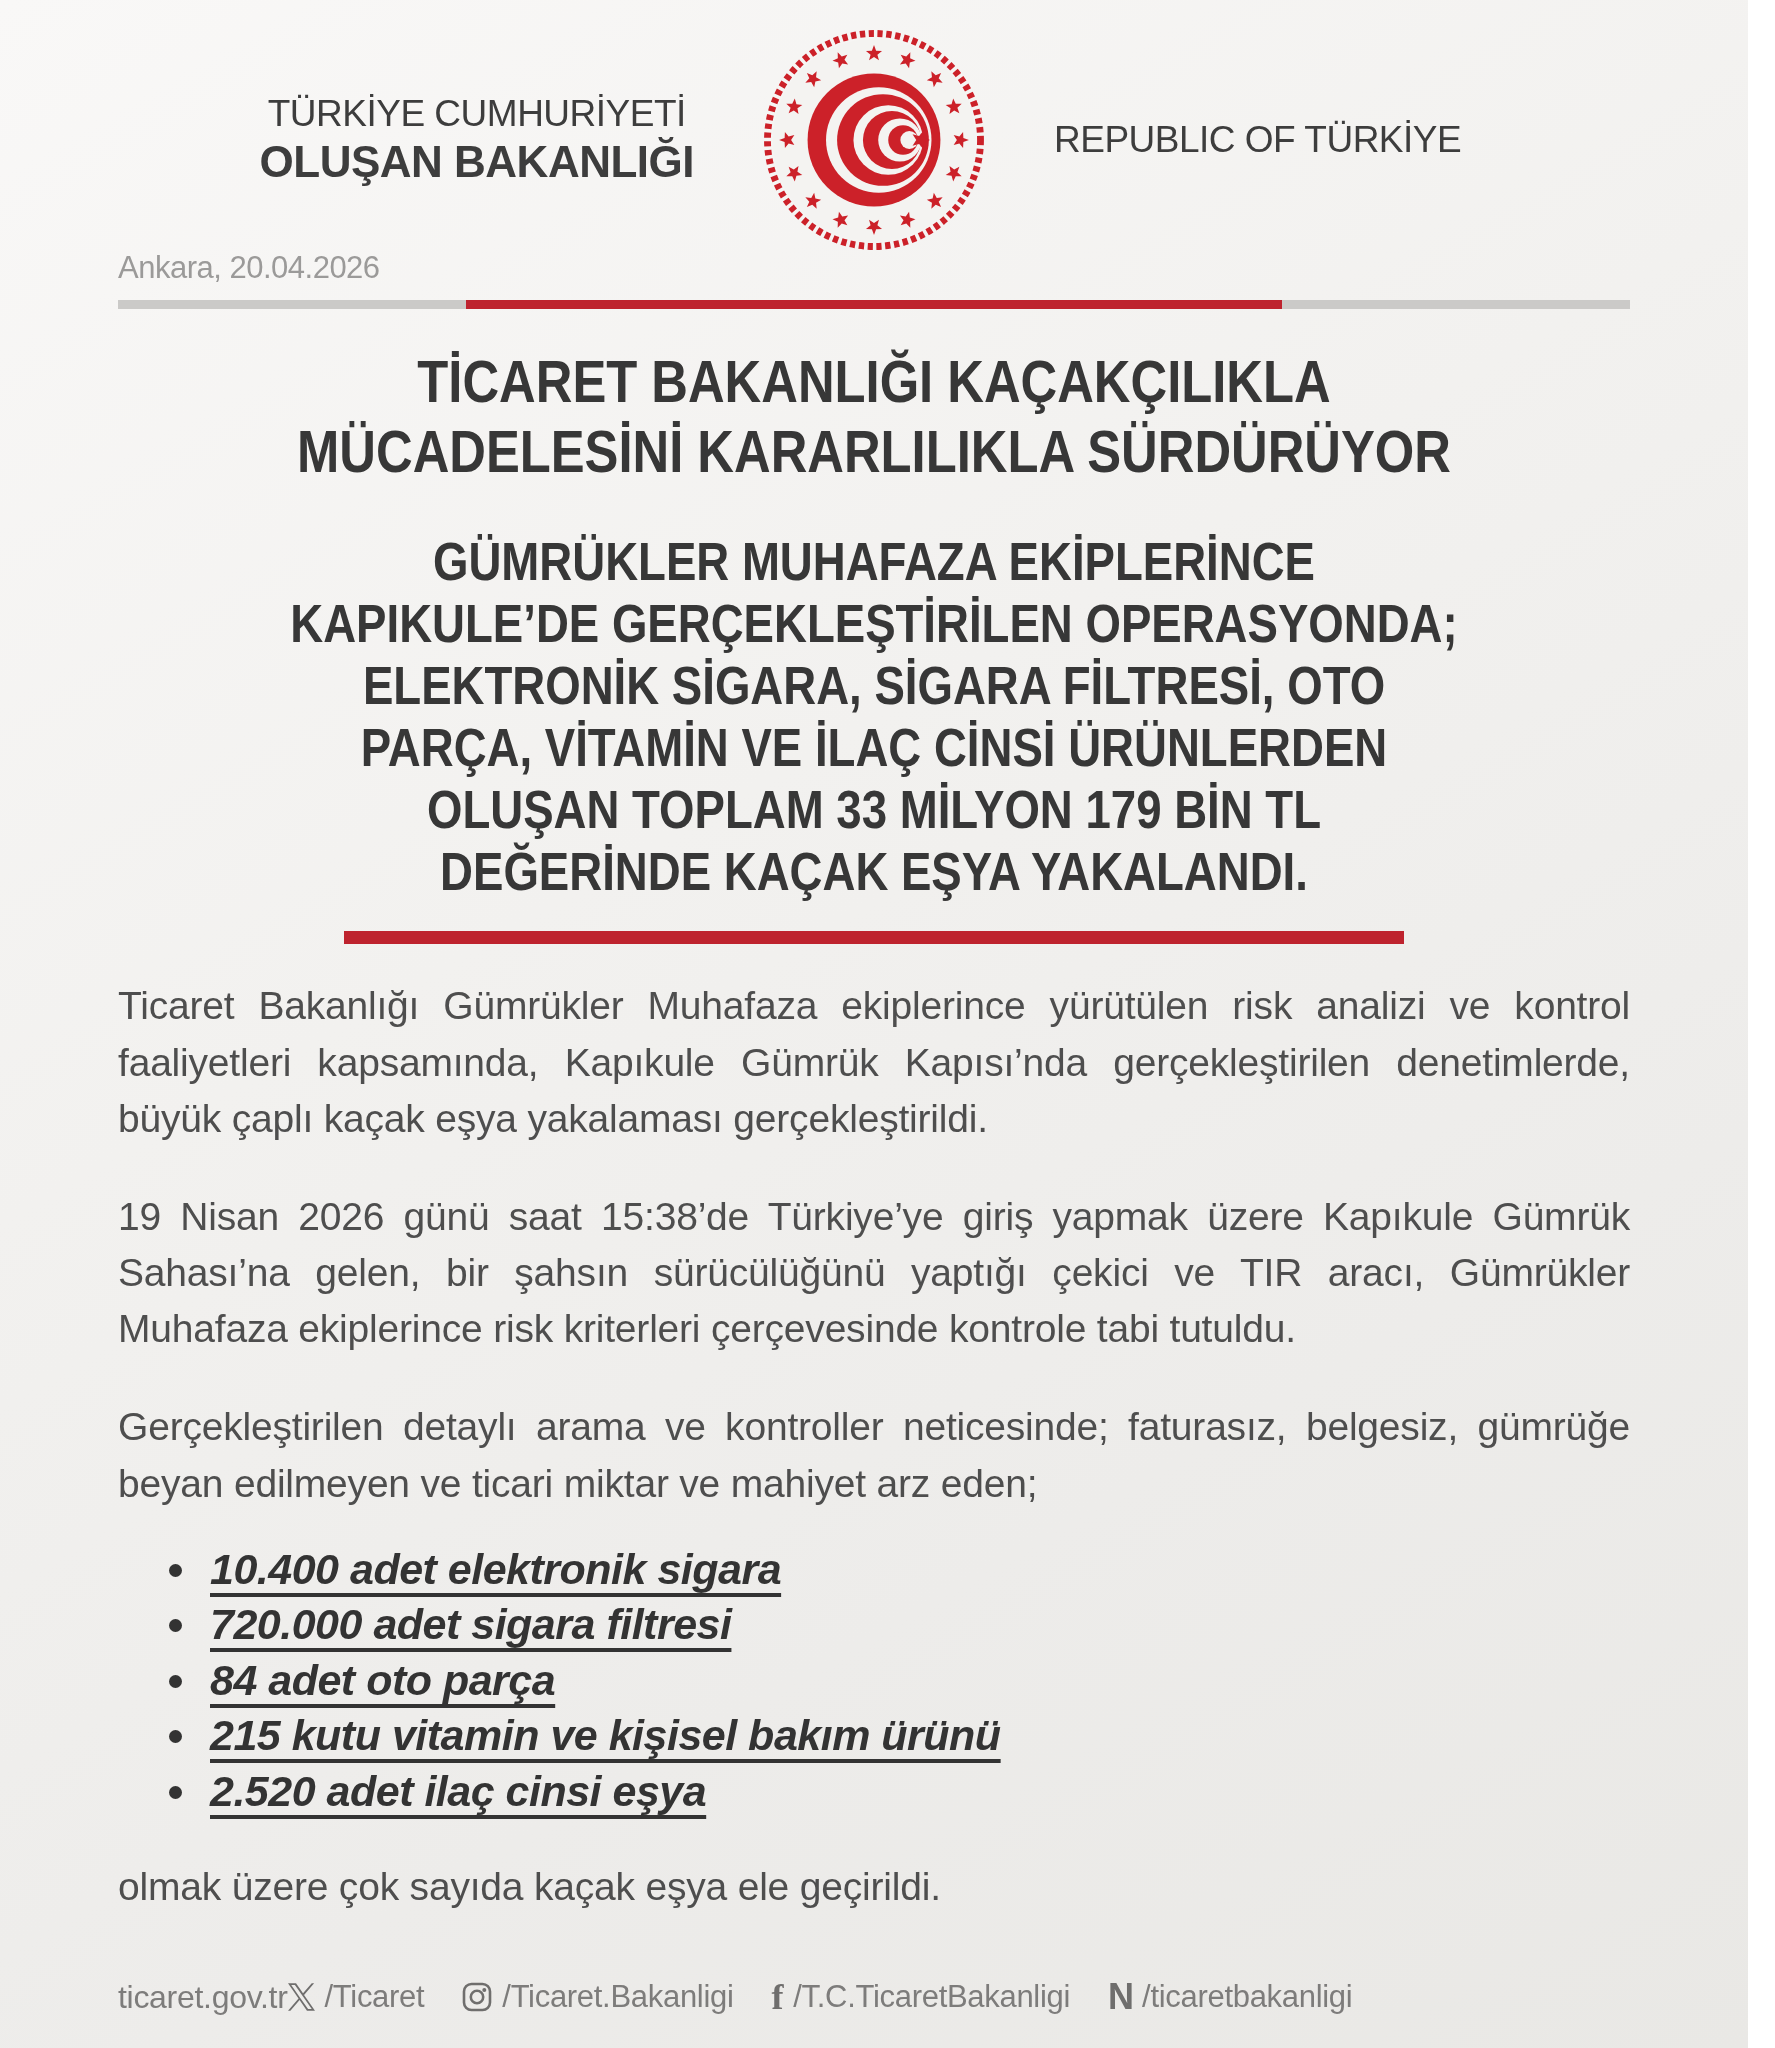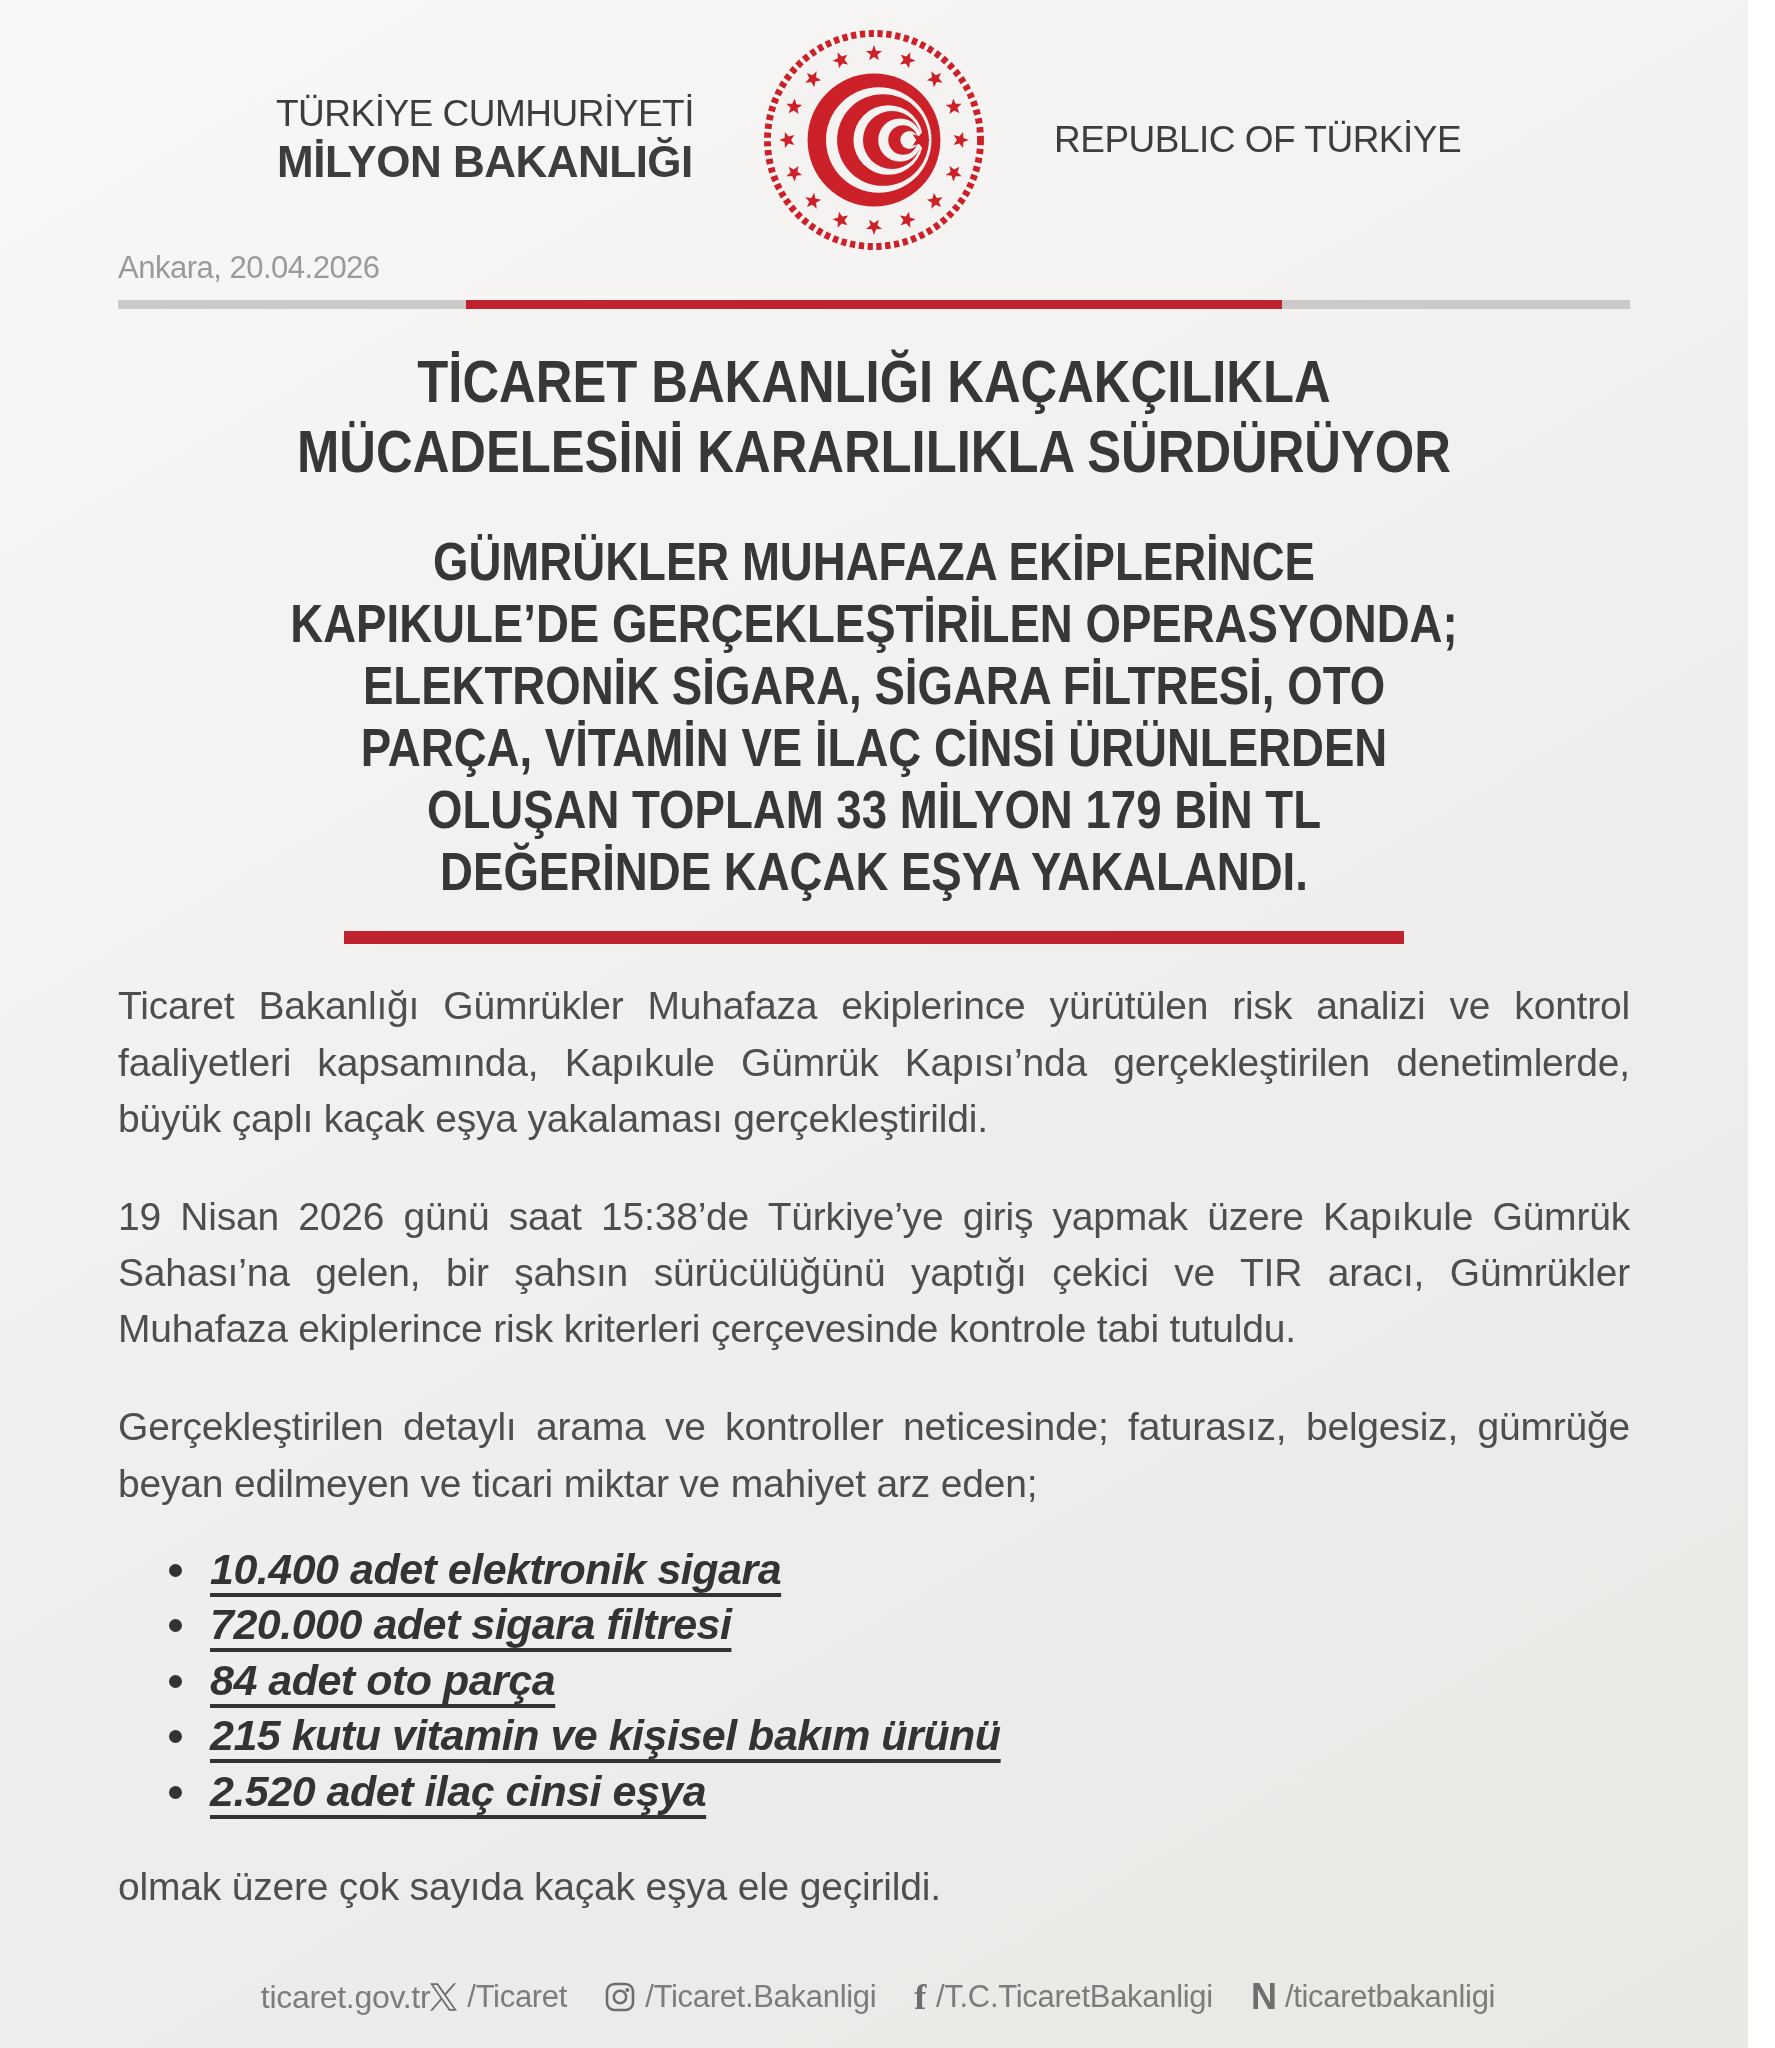--- a/index.html
+++ b/index.html
@@ -100,42 +100,42 @@
   .closing { margin-top: 40px; text-align: left; }
 
   
   .footer {
     position: absolute;
     left: 118px;
     right: 110px;
     bottom: 30px;
     display: flex;
     align-items: center;
-    justify-content: center;
+    justify-content: flex-start;
     color: #7d7c7b;
     font-size: 31px;
     letter-spacing: -0.3px;
   }
   .website { font-size: 32px; }
   .socials { display: flex; align-items: center; gap: 38px; }
   .social-item { display: inline-flex; align-items: center; gap: 10px; white-space: nowrap; }
   .social-item .glyph { display: inline-flex; align-items: center; justify-content: center; }
   .fb-glyph { font-weight: 700; font-size: 36px; color: #6f6e6d; font-family: "Liberation Serif", serif; }
   .n-glyph  { font-weight: 700; font-size: 36px; color: #6f6e6d; letter-spacing: -2px; }
 </style>
 </head>
 <body>
 
 <div class="page">
   <div class="content">
 
     <div class="header">
       <div class="org-block left">
         <div class="org-line1">TÜRKİYE CUMHURİYETİ</div>
-        <div class="org-line2">MİLYON BAKANLIĞI</div>
+        <div class="org-line2">OLUŞAN BAKANLIĞI</div>
       </div>
 
       <div class="logo-wrap">
         <svg viewBox="-110 -110 220 220" xmlns="http://www.w3.org/2000/svg" aria-hidden="true">
           <defs>
             <path id="star" d="M0,-8 L2.0,-2.75 L7.61,-2.47 L3.23,1.05 L4.70,6.47 L0,3.4 L-4.70,6.47 L-3.23,1.05 L-7.61,-2.47 L-2.0,-2.75 Z"></path>
           </defs>
 
           <circle r="101" fill="none" stroke="#cc2129" stroke-width="6.5" stroke-dasharray="5 3.4"></circle>
           <circle r="96" fill="#f4f3f1"></circle>

